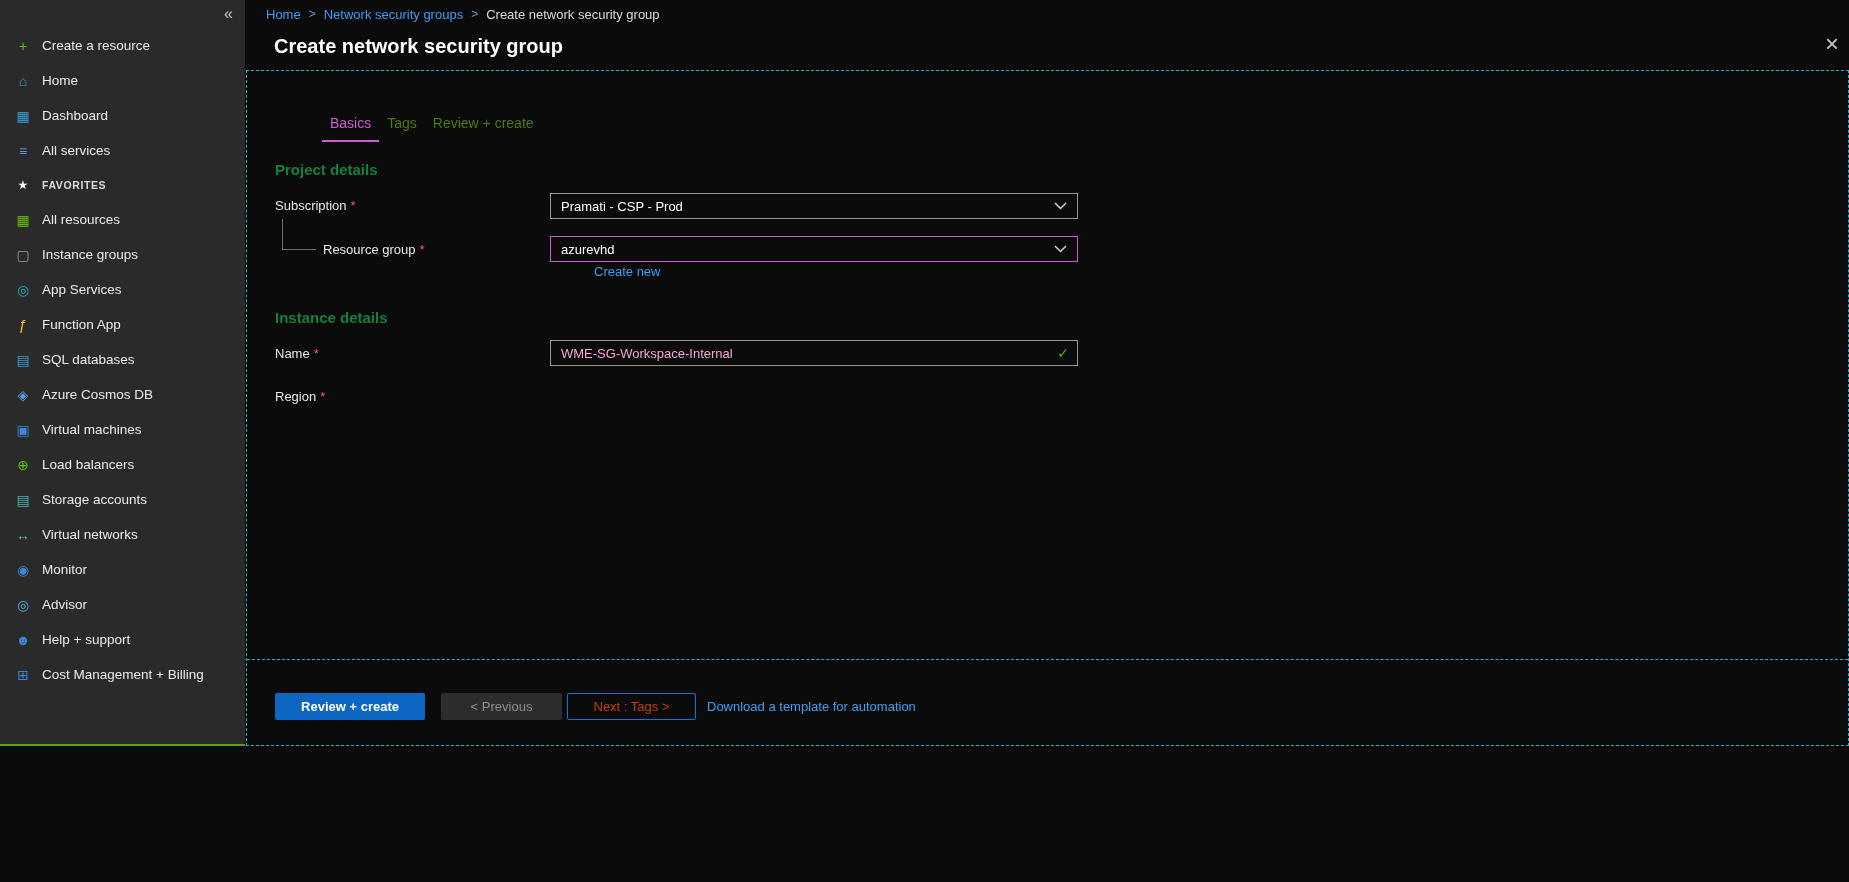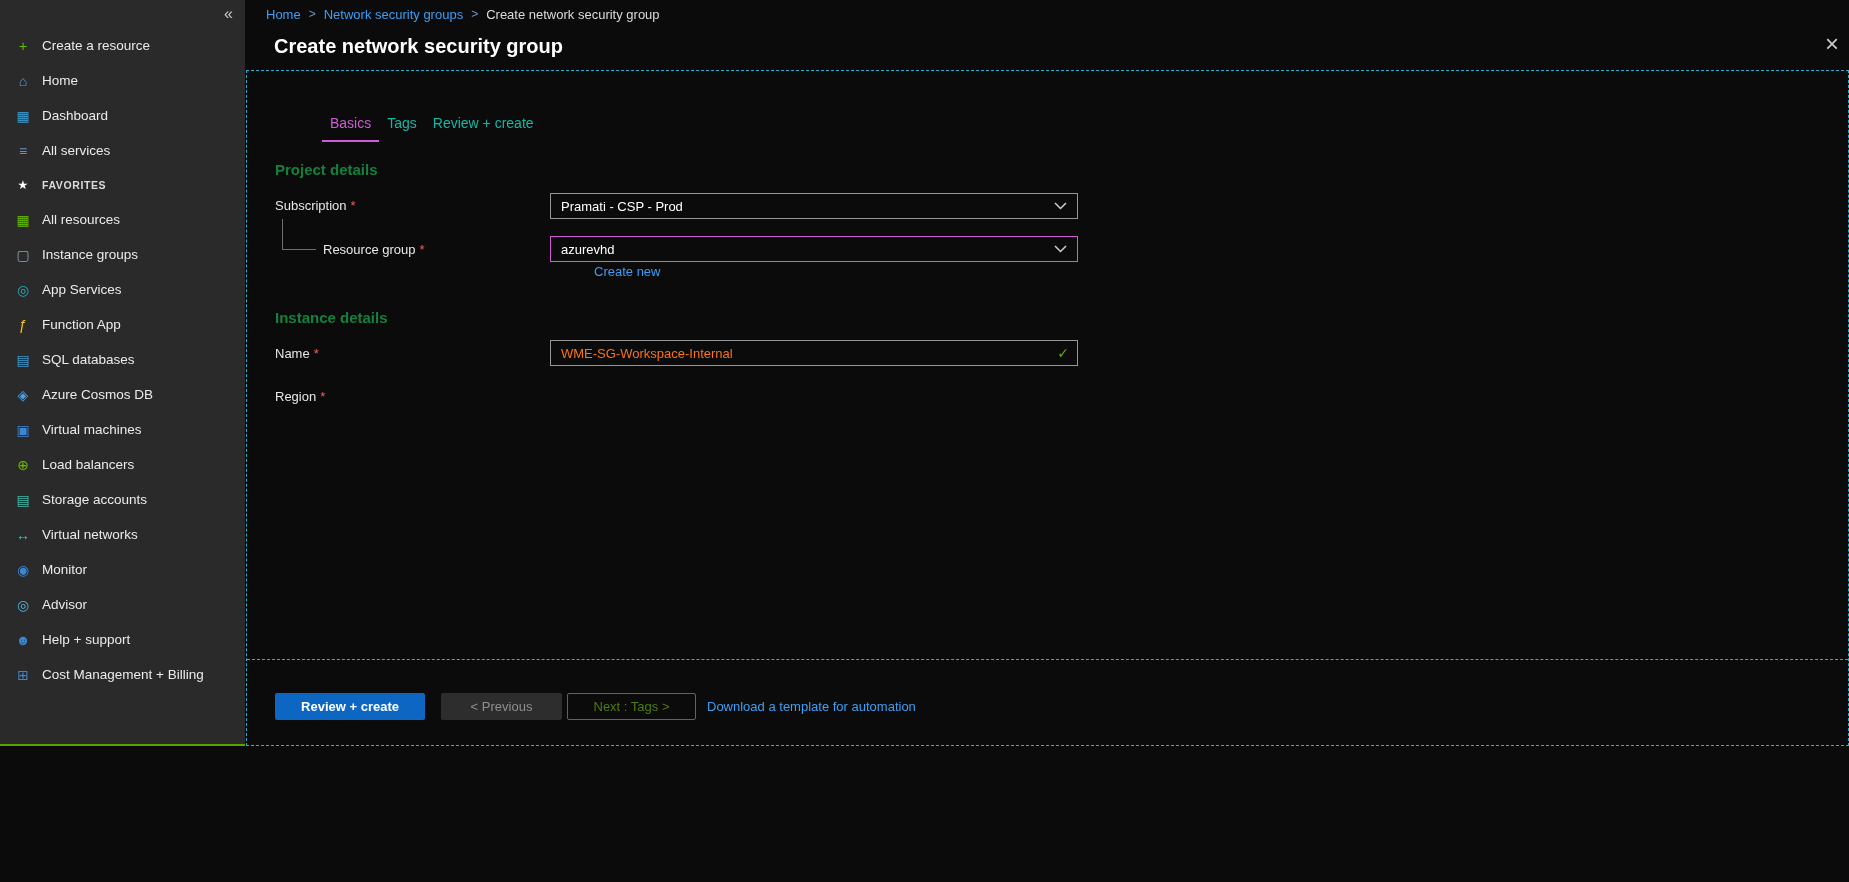--- a/index.html
+++ b/index.html
@@ -39,21 +39,21 @@
   
   .titlebar{position:absolute;left:245px;top:28px;right:0;height:42px;}
   .page-title{position:absolute;left:29px;top:7px;margin:0;font-size:20px;font-weight:600;color:#fff;}
   .close{position:absolute;right:10px;top:4px;font-size:24px;color:#c8c8c8;cursor:pointer;line-height:1;}
 
   
   .panel{position:absolute;left:246px;top:70px;width:1601px;height:674px;
          border:1px dashed var(--outline-cyan);background:#0b0b0b;}
 
   .tabs{position:absolute;left:32px;top:44px;display:flex;margin-left:43px;}
-  .tab{font-size:14px;padding:0 8px 9px;color:#14b8a6;cursor:pointer;}
+  .tab{font-size:14px;padding:0 8px 9px;color:#4d7c0f;cursor:pointer;}
   .tab.active{color:var(--accent-magenta);border-bottom:2px solid var(--accent-magenta);}
 
   .section-heading{position:absolute;left:28px;font-size:15px;font-weight:700;color:#15803d;}
   .field-label{position:absolute;font-size:13px;color:#e8e8e8;white-space:nowrap;}
   .req{color:var(--required-red);margin-left:4px;}
 
   .control{position:absolute;left:303px;width:528px;height:26px;border:1px solid #969696;
            box-sizing:border-box;display:flex;align-items:center;padding:0 10px;font-size:13px;
            color:#fff;background:transparent;cursor:pointer;justify-content:flex-end;}
   .control .value{flex:1;white-space:nowrap;overflow:hidden;}
@@ -61,30 +61,30 @@
   .chev{flex:none;color:#cfcfcf;}
 
   .connector{position:absolute;left:35px;top:148px;width:33px;height:30px;
              border-left:1px solid #6e6e6e;border-bottom:1px solid #6e6e6e;}
 
   .text-link{color:var(--accent-blue);cursor:pointer;font-size:13px;}
   .create-new{position:absolute;left:303px;top:193px;margin-left:44px;}
 
   .input-wrap{position:absolute;left:303px;top:269px;width:528px;height:26px;border:1px solid #969696;
               box-sizing:border-box;display:flex;align-items:center;padding-right:8px;}
-  .text-input{flex:1;background:transparent;border:none;outline:none;color:#f97316;font-size:13px;
+  .text-input{flex:1;background:transparent;border:none;outline:none;color:#f9a8d4;font-size:13px;
               font-family:inherit;padding:0 0 0 10px;height:100%;}
   .check{color:var(--success-green);font-size:14px;flex:none;font-weight:bold;}
 
   .footer-sep{position:absolute;left:0;right:0;top:588px;border-top:1px dashed var(--outline-cyan);}
   .btn{position:absolute;top:622px;height:27px;font-size:13px;font-family:inherit;cursor:pointer;
        border:none;border-radius:2px;padding:0;}
   .btn-primary{left:28px;width:150px;background:var(--primary-button-blue);color:#fff;font-weight:600;}
   .btn-secondary{left:194px;width:121px;background:#2d2d2d;color:#8f8f8f;}
-  .btn-outline{left:320px;width:129px;background:transparent;border:1px solid #1374d1;color:#4d7c0f;}
+  .btn-outline{left:320px;width:129px;background:transparent;border:1px solid #1374d1;color:#c2410c;}
   .download-link{position:absolute;left:460px;top:622px;line-height:27px;}
 </style>
 </head>
 <body>
 
 <div class="app">
 
   <aside class="sidebar">
     <div class="collapse-row">
       <span class="collapse-glyph">«</span>

